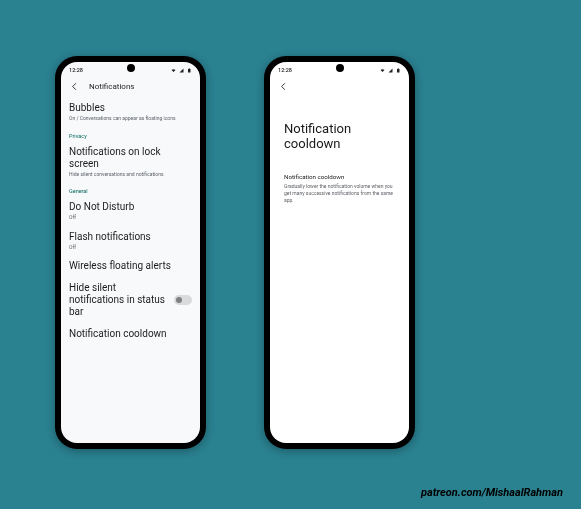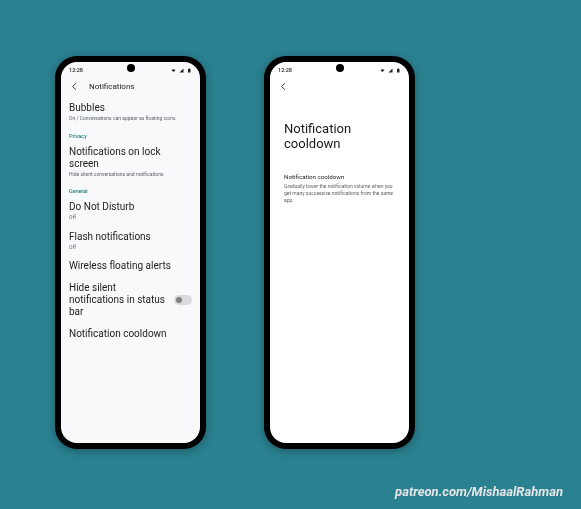--- a/index.html
+++ b/index.html
@@ -103,23 +103,23 @@
   }
   .detail-row {
     padding: 6px 14px;
   }
   .detail-row .dt { font-size: 6.2px; color: #1d1d1d; }
   .detail-row .ds { font-size: 5px; color: #5f6368; margin-top: 2px; line-height: 1.35; }
   .credit {
     position: absolute;
     right: 18px;
     bottom: 10px;
-    color: #e5e5e5;
+    color: #000000;
     font-weight: 700;
-    font-size: 13px;
+    font-size: 11px;
     font-style: italic;
   }
 </style>
 </head>
 <body>
 
 <div class="phones">
 
   <div class="phone">
     <div class="camera"></div>

